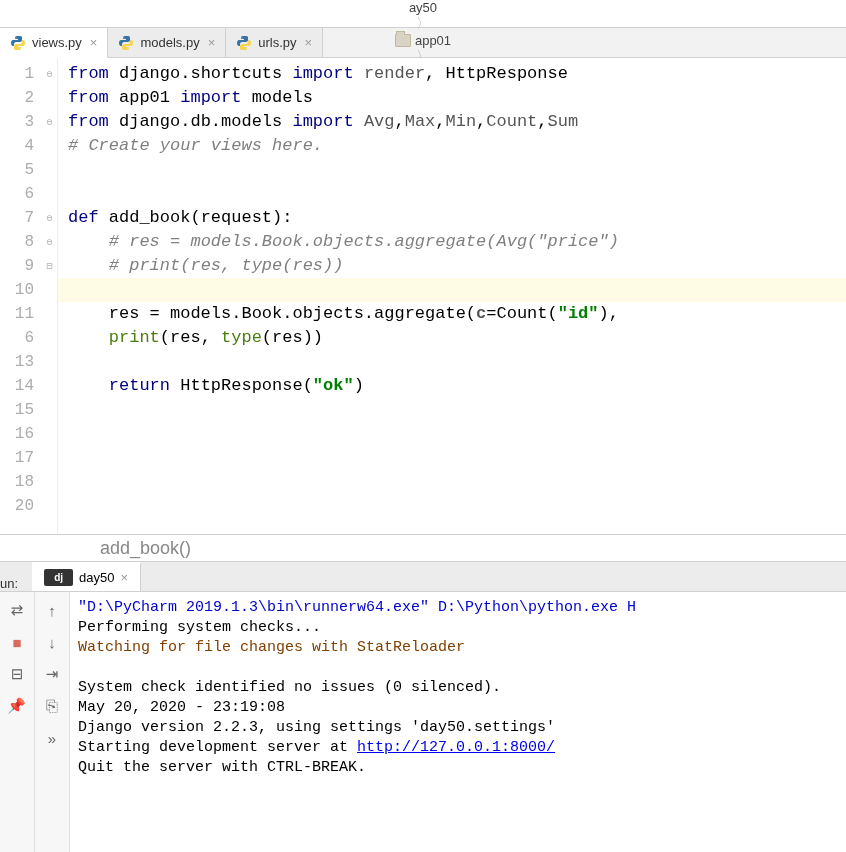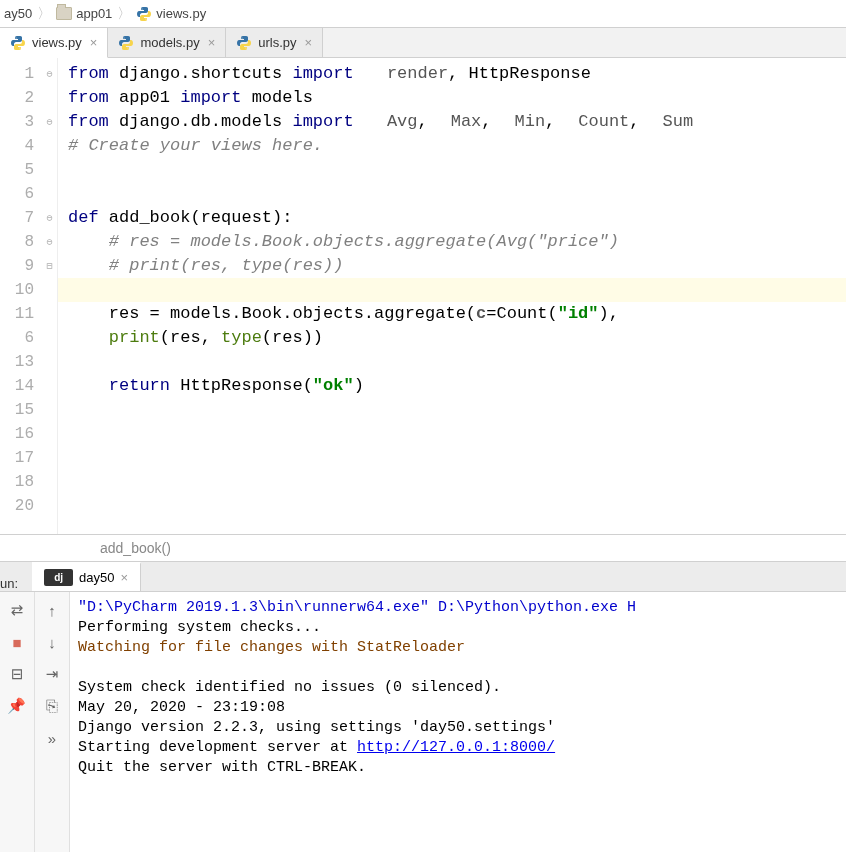--- a/index.html
+++ b/index.html
@@ -16,20 +16,21 @@
   
   .breadcrumb {
     display: flex;
     align-items: center;
     height: 28px;
     padding: 0 4px;
     border-bottom: 1px solid #d0d0d0;
     background: #fff;
     font-size: 13px;
     color: #444;
+    flex-direction: column;
   }
   .breadcrumb .sep { color: #bbb; margin: 0 5px; font-size: 14px; }
   .breadcrumb .crumb { display: flex; align-items: center; gap: 4px; }
   .dir-icon {
     width: 16px; height: 13px; background: #d9d3c4;
     border: 1px solid #c0b99f; border-radius: 1px; display: inline-block;
     position: relative;
   }
   .dir-icon::before {
     content:""; position:absolute; top:-4px; left:0; width:7px; height:3px;
@@ -71,32 +72,32 @@
   }
   .fold-mark { display:block; height:24px; }
   .code {
     flex:1; padding:4px 0 0 10px;
     font-family:Consolas,"Courier New",monospace;
     font-size:17px; line-height:24px; white-space:pre; overflow:hidden;
   }
   .code .line { height:24px; }
   .code .hl-line { background:#fffce6; margin-left:-10px; padding-left:10px; }
   .kw { color:#000080; font-weight:normal; }
-  .fn { color:#555;margin-left:23px; }
+  .fn { color:#555; }
   .str { color:#008000; font-weight:bold; }
   .cmt { color:#808080; font-style:italic; }
   .param { color:#555; font-weight:bold; }
   .ident { color:#000; }
   .builtin { color:#4d7c0f; }
 
   
   .context-bar {
     height:28px; border-top:1px solid #d0d0d0; border-bottom:1px solid #d0d0d0;
     display:flex; align-items:center; padding-left:100px;
-    font-size:14px; color:#888; background:#fff;
+    font-size:18px; color:#888; background:#fff;
   }
 
   
   .run-header {
     height:30px; display:flex; align-items:flex-end;
     background:#ececec; border-bottom:1px solid #d0d0d0;
     font-size:13px;
   }
   .run-header .label { padding:0 14px 0 0; color:#333; }
   .run-tab {

